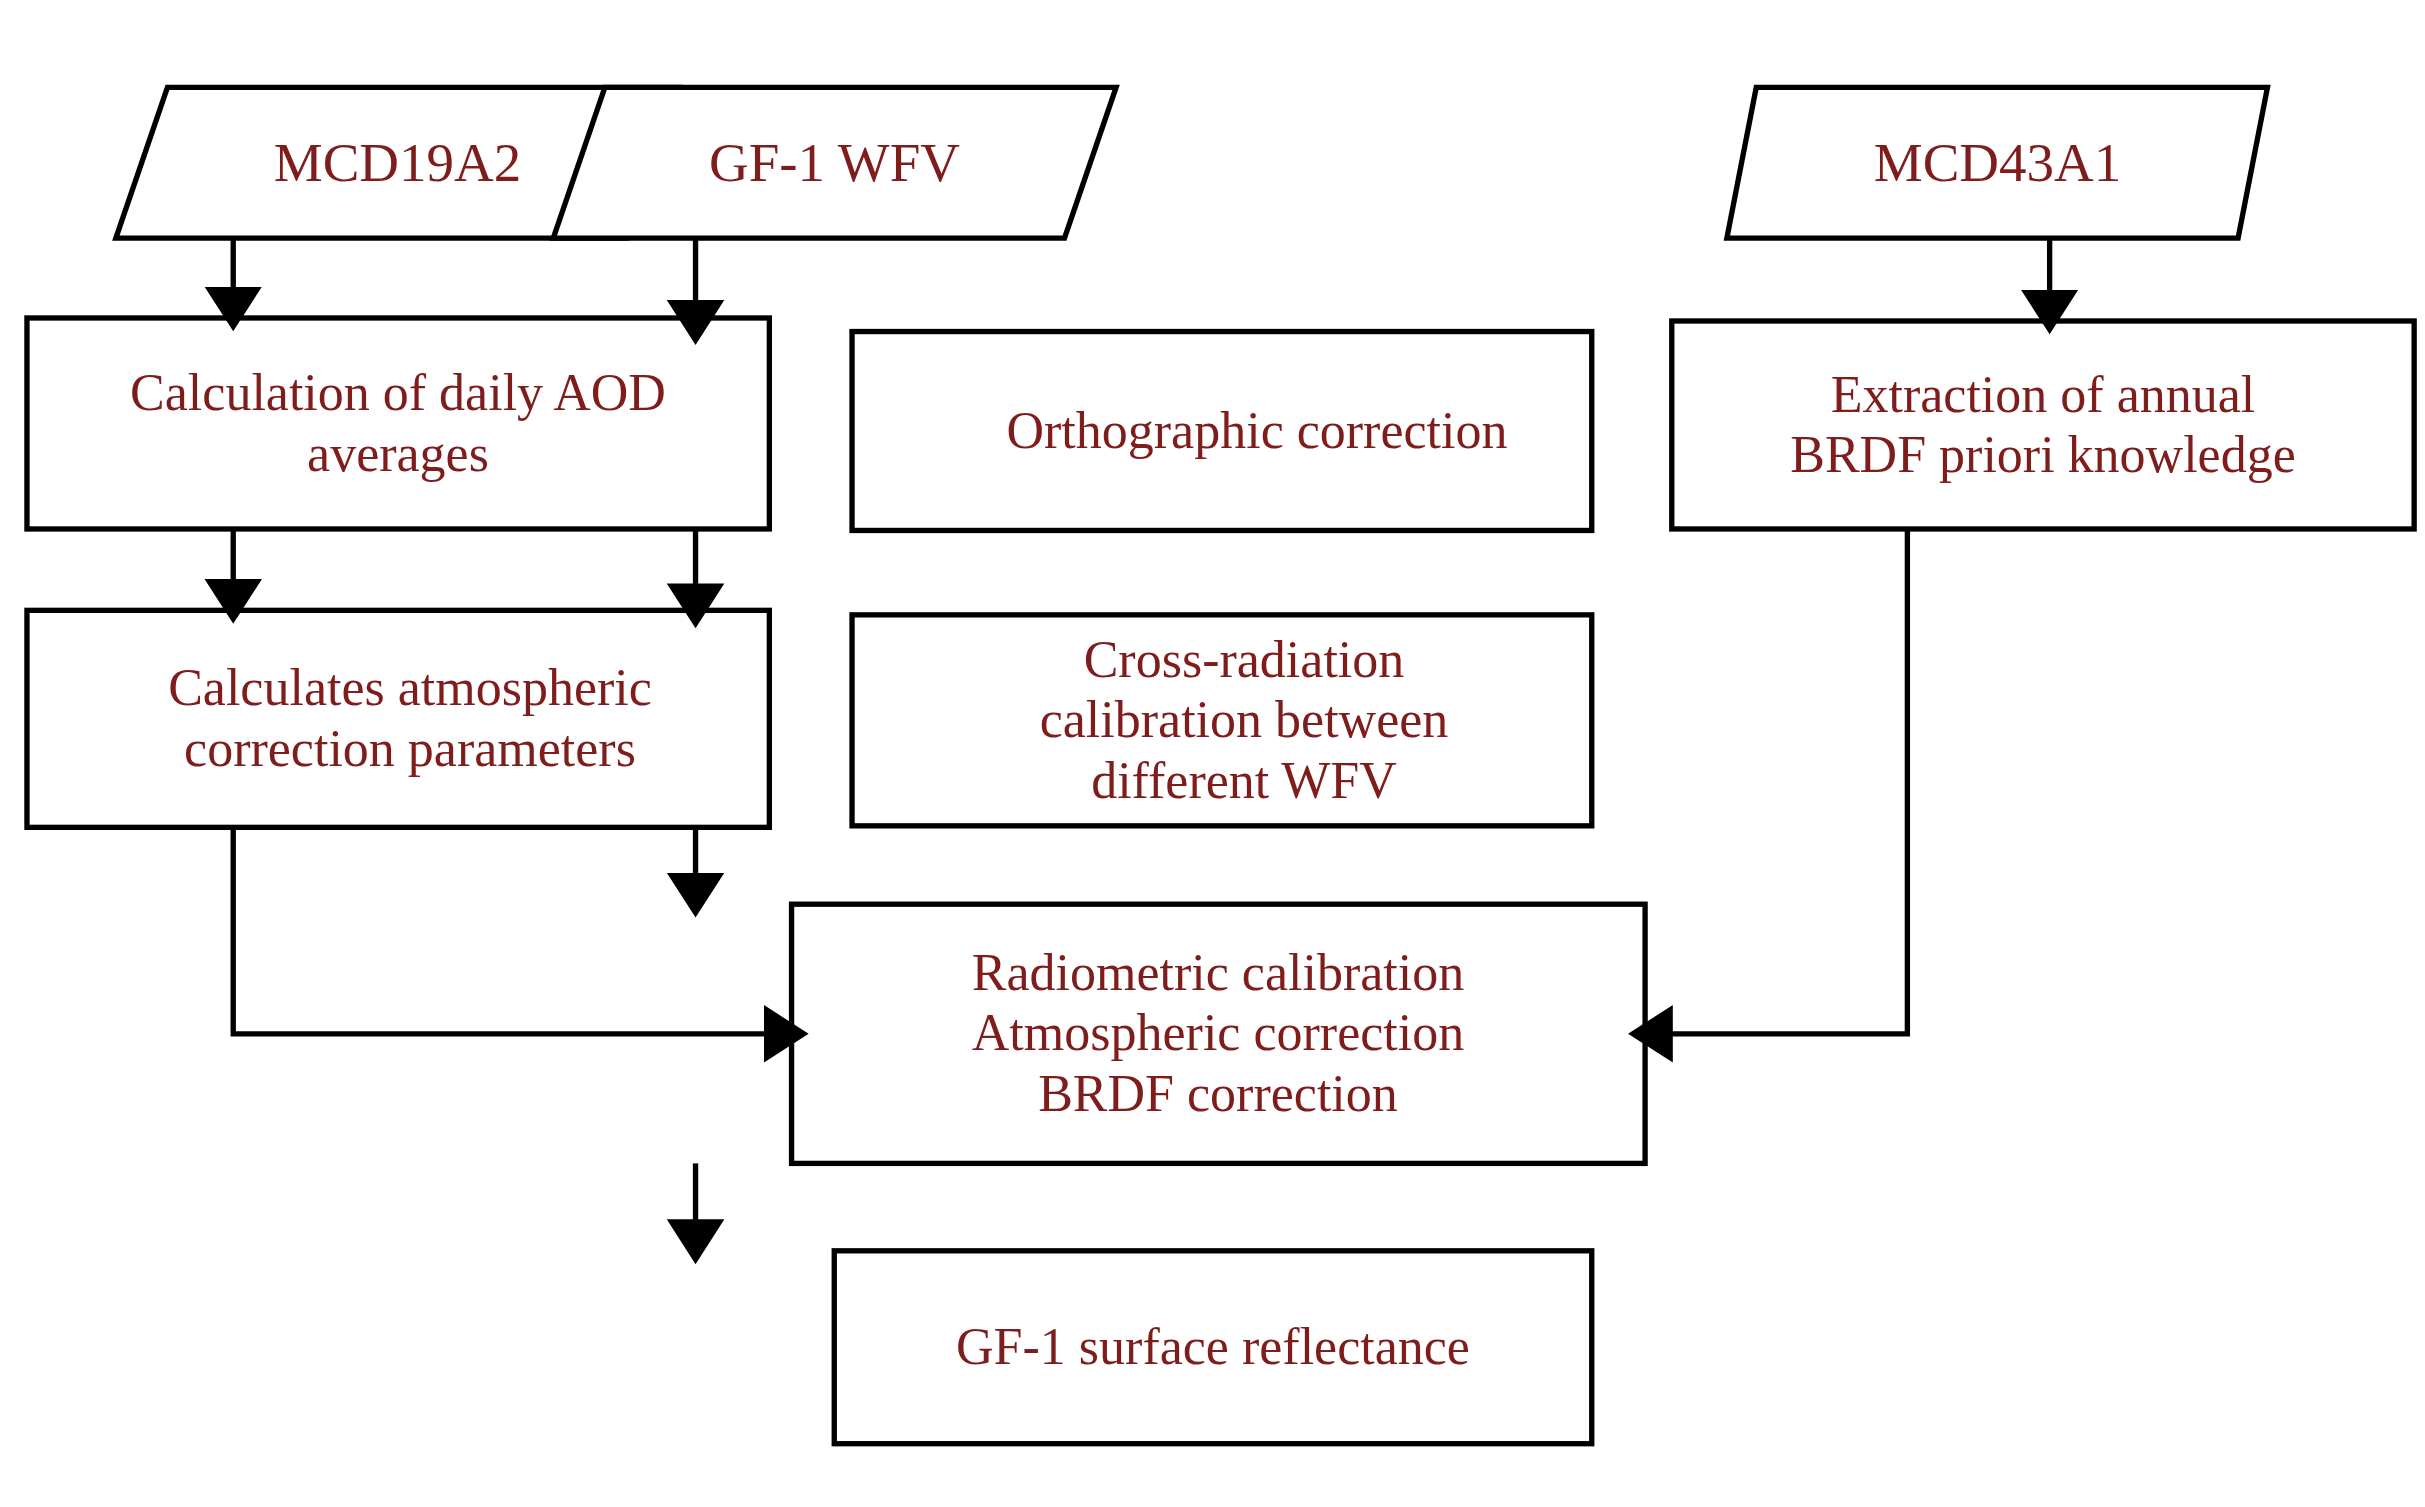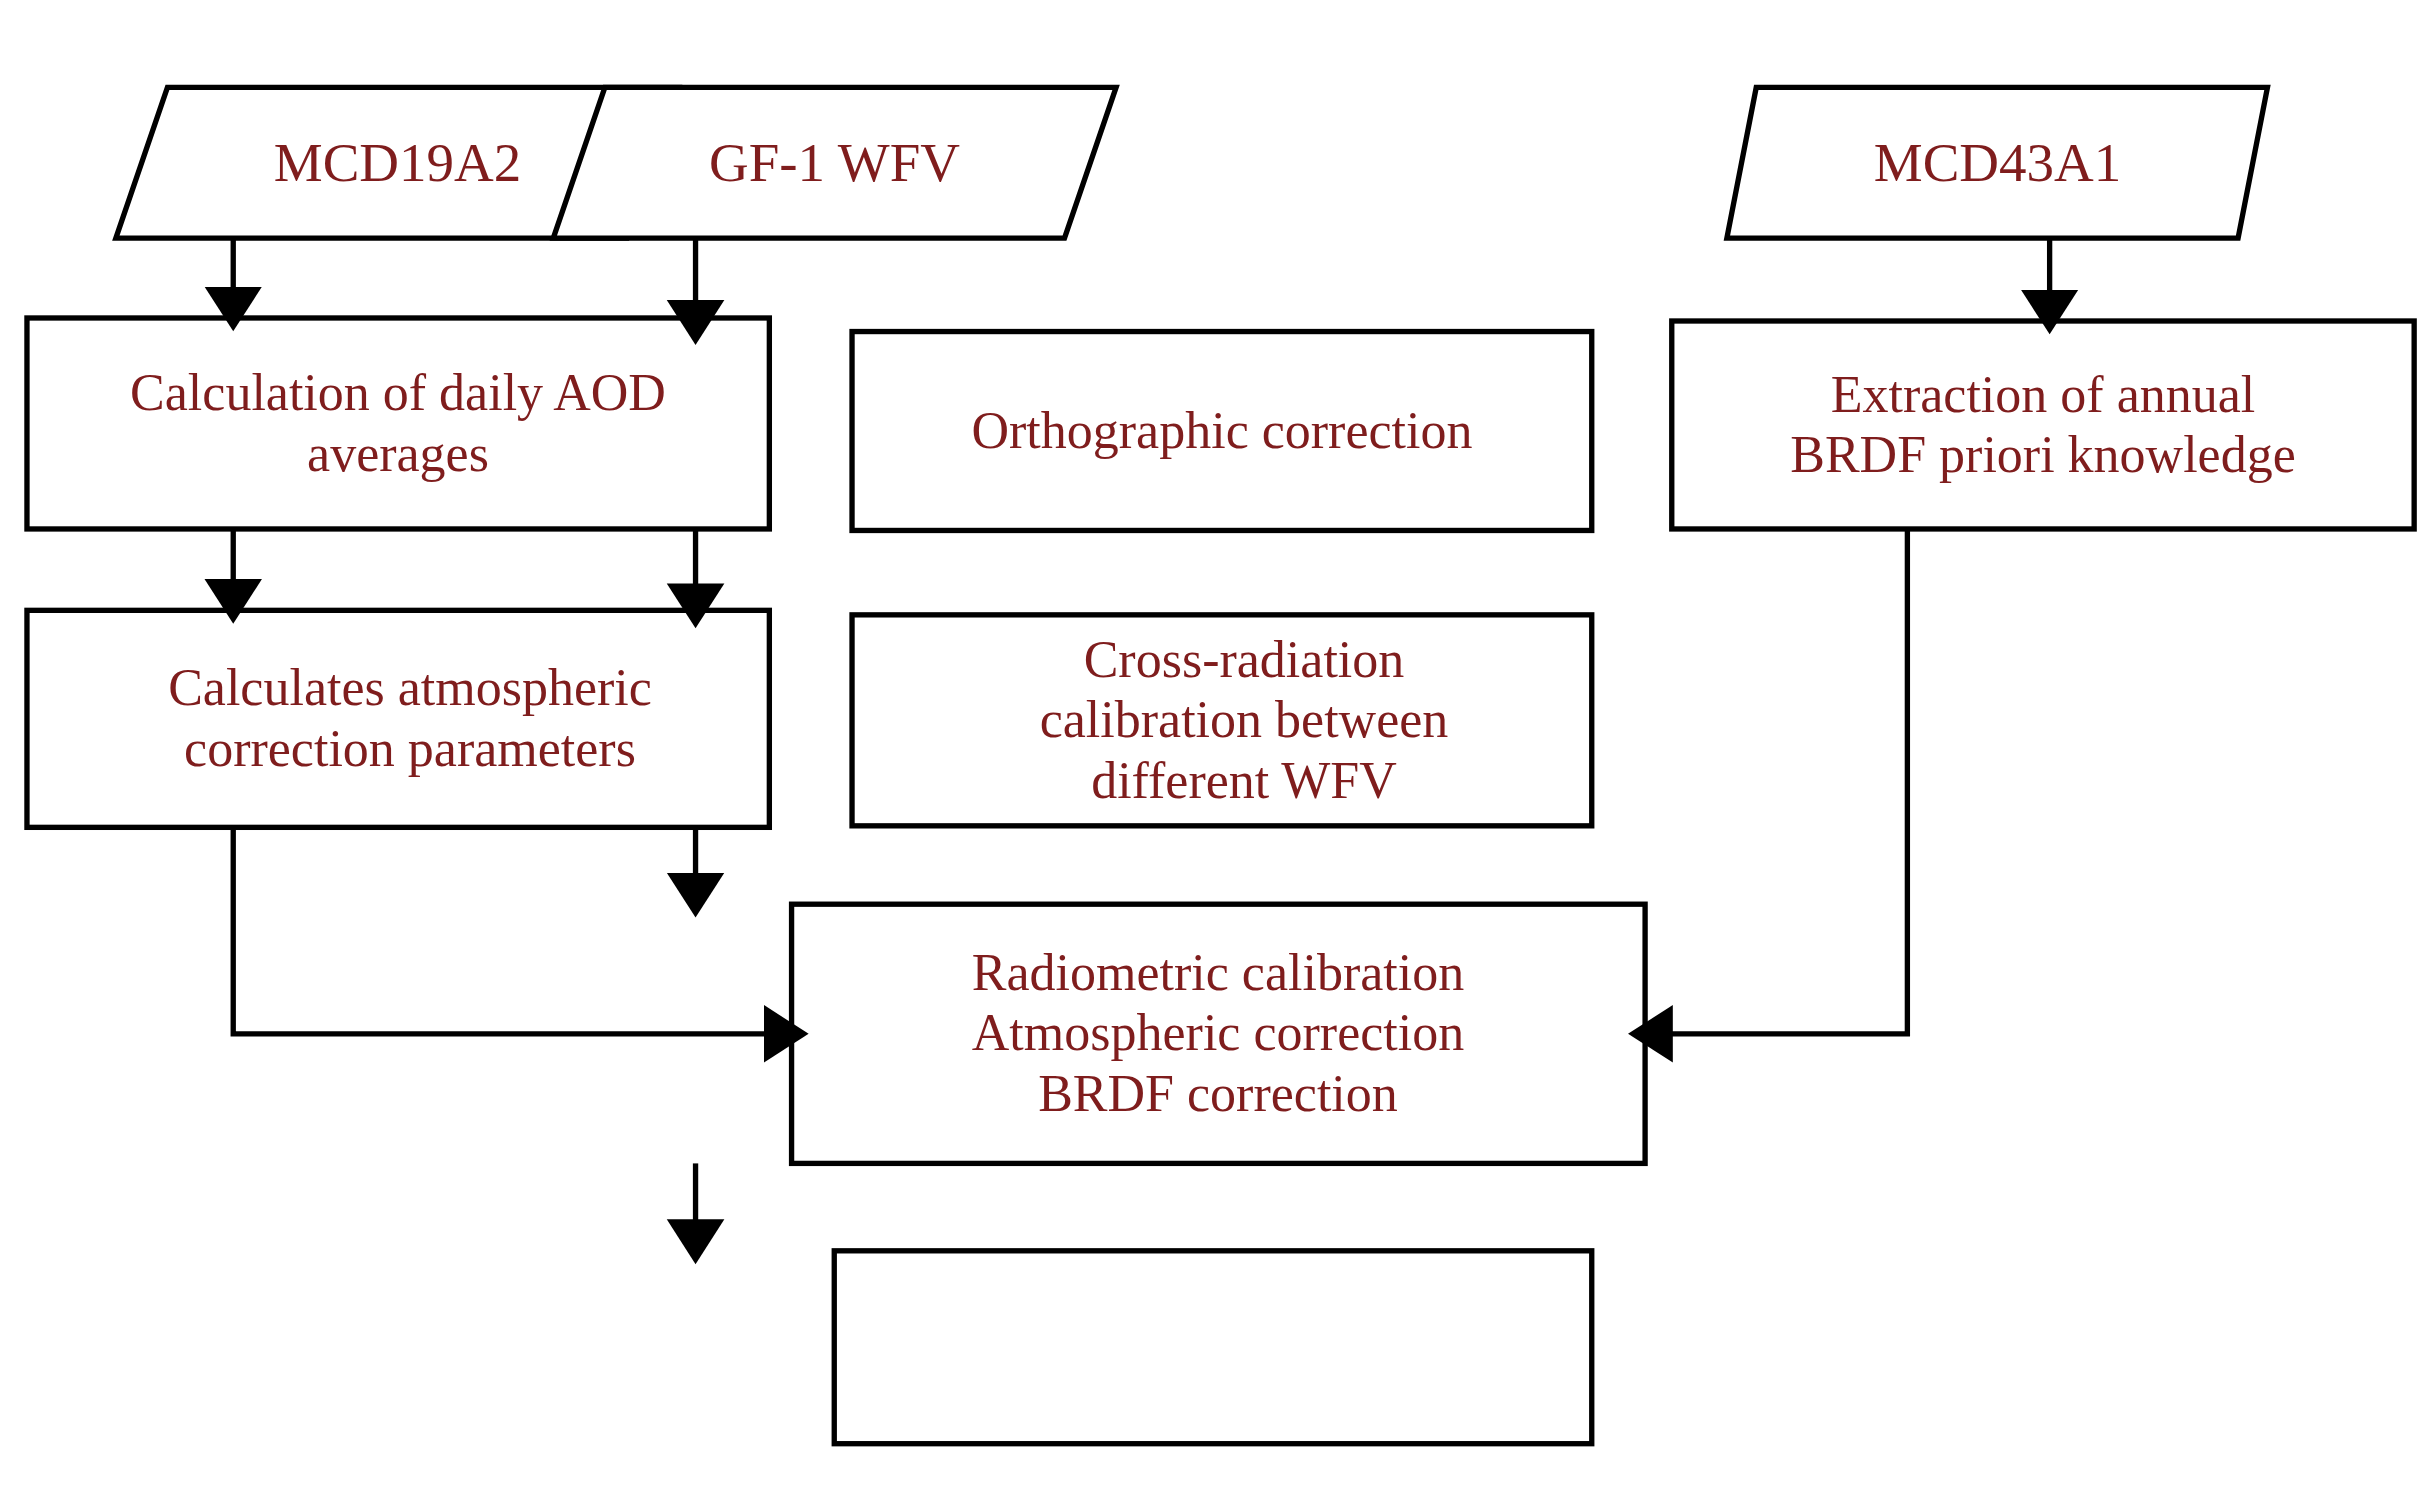--- a/index.html
+++ b/index.html
@@ -104,36 +104,37 @@
   <div class="node-label" style="left: 553px; top: 87px; width: 563px; height: 151px; font-size: 55px;">GF-1 WFV</div>
 
   <div class="node-hit" style="left: 1727px; top: 87px; width: 541px; height: 151px;"></div>
   <div class="node-label" style="left: 1727px; top: 87px; width: 541px; height: 151px; font-size: 55px;">MCD43A1</div>
 
   <div class="node-hit" style="left: 27px; top: 318px; width: 742px; height: 211px;"></div>
   <div class="node-label" style="left: 27px; top: 318px; width: 742px; height: 211px;">Calculation of daily AOD
 averages</div>
 
   <div class="node-hit" style="left: 852px; top: 332px; width: 740px; height: 199px;"></div>
-  <div class="node-label" style="left: 852px; top: 332px; width: 740px; height: 199px;">Orthographic correction</div>
+  <div class="node-label" style="left: 887px; top: 332px; width: 740px; height: 199px;">Orthographic correction</div>
 
   <div class="node-hit" style="left: 1672px; top: 321px; width: 742px; height: 208px;"></div>
   <div class="node-label" style="left: 1672px; top: 321px; width: 742px; height: 208px;">Extraction of annual
 BRDF priori knowledge</div>
 
   <div class="node-hit" style="left: 27px; top: 610px; width: 742px; height: 217px;"></div>
   <div class="node-label" style="left: 39px; top: 610px; width: 742px; height: 217px;">Calculates atmospheric
 correction parameters</div>
 
   <div class="node-hit" style="left: 852px; top: 615px; width: 740px; height: 211px;"></div>
   <div class="node-label" style="left: 874px; top: 615px; width: 740px; height: 211px;">Cross-radiation
 calibration between
 different WFV</div>
 
   <div class="node-hit" style="left: 791px; top: 904px; width: 854px; height: 259px;"></div>
   <div class="node-label" style="left: 791px; top: 904px; width: 854px; height: 259px;">Radiometric calibration
 Atmospheric correction
 BRDF correction</div>
 
   <div class="node-hit" style="left: 834px; top: 1251px; width: 758px; height: 193px;"></div>
+  <div class="node-label" style="left: 834px; top: 1251px; width: 758px; height: 193px;">GF-1 surface reflectance</div>
 
 </div>
 
 
 </body></html>

